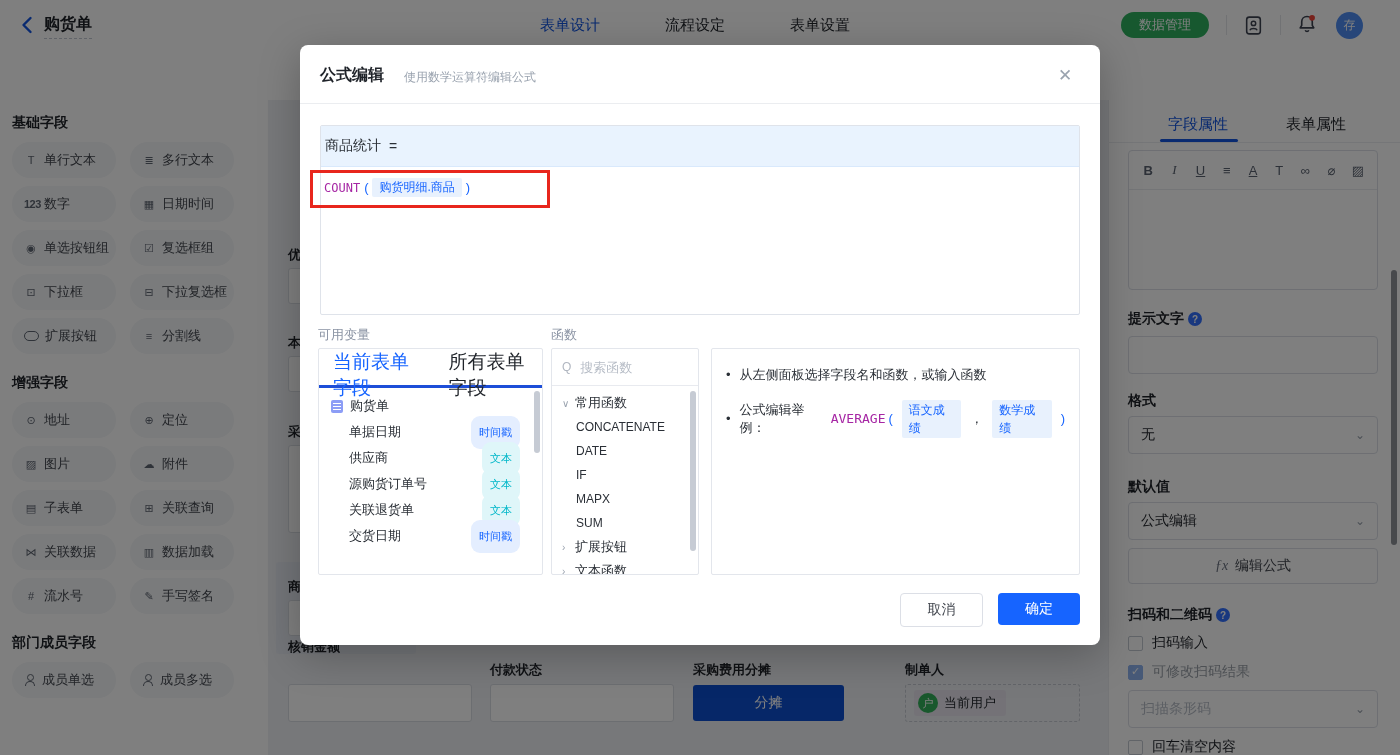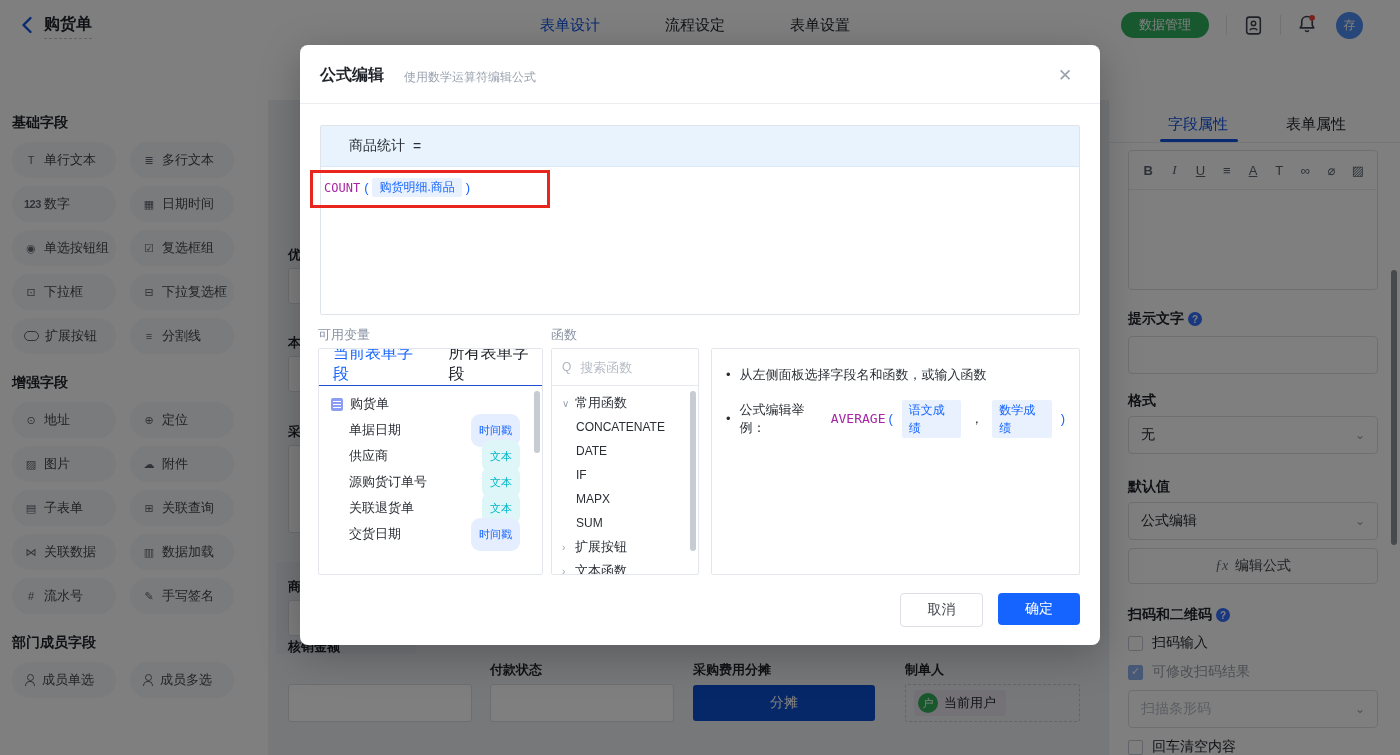--- a/index.html
+++ b/index.html
@@ -39,21 +39,21 @@
   .ic-123{font-size:8px;font-weight:bold;letter-spacing:-0.5px}
   .pillic{width:13px;height:8px;border:1.3px solid #5f6672;border-radius:5px;flex:none}
   .person-ic{width:12px;height:12px;position:relative;flex:none}
   .person-ic::before{content:"";position:absolute;top:0;left:3px;width:5px;height:5px;border:1.3px solid #5f6672;border-radius:50%}
   .person-ic::after{content:"";position:absolute;bottom:0;left:1px;width:8px;height:4px;border:1.3px solid #5f6672;border-bottom:none;border-radius:6px 6px 0 0}
 
   
   .canvas-label{font-size:13px;font-weight:bold;color:#1f2329}
   .canvas-input{background:#fff;border:1px solid #d9dce3;border-radius:3px}
   .sel-block{background:#e7eaf2;border-radius:3px}
-  .btn-allocate{left:693px;top:685px;width:182px;height:36px;background:#0d4fd0;color:#fff;border-radius:3px;
+  .btn-allocate{left:693px;top:685px;width:151px;height:36px;background:#0d4fd0;color:#fff;border-radius:3px;
                 font-size:14px;display:flex;align-items:center;justify-content:center;cursor:pointer}
   .dashed-box{left:905px;top:684px;width:175px;height:38px;border:1px dashed #c6cad2;border-radius:3px;display:flex;align-items:center;padding-left:8px;box-sizing:border-box}
   .user-chip{display:flex;align-items:center;gap:6px;background:#e8e5ee;border-radius:3px;padding:3px 10px 3px 4px;font-size:13px;color:#1f2329}
   .user-av{width:20px;height:20px;border-radius:50%;background:#33b05a;color:#fff;font-size:11px;display:flex;align-items:center;justify-content:center}
 
   
   .rsidebar{left:1108px;top:100px;width:292px;height:655px;background:#fff;border-left:1px solid #e9ebee}
   .rtab{top:115px;font-size:15px;cursor:pointer}
   .rtab.active{color:#1254e0}
   .rtab-underline{left:1160px;top:139px;width:78px;height:3px;background:#1254e0;border-radius:2px}
@@ -81,29 +81,29 @@
   
   .overlay{left:0;top:0;width:1400px;height:755px;background:rgba(0,0,0,0.5);z-index:50}
   .modal{left:300px;top:45px;width:800px;height:600px;background:#fff;border-radius:8px;z-index:100;
          box-shadow:0 10px 40px rgba(0,0,0,0.25)}
   .modal-title{left:20px;top:20px;font-size:16px;font-weight:bold}
   .modal-sub{left:104px;top:24px;font-size:12px;color:#9aa3af}
   .modal-close{left:758px;top:20px;font-size:17px;color:#9aa3af;cursor:pointer}
   .modal-divider{left:0;top:58px;width:800px;height:1px;background:#ebedf0}
   .formula-box{left:20px;top:80px;width:760px;height:190px;border:1px solid #dfe3ea;border-radius:2px;box-sizing:border-box}
   .formula-name{height:40px;background:#e9f3fe;border-bottom:1px solid #d9e9fc;display:flex;align-items:center;
-                padding-left:28px;font-size:14px;color:#2a2f36;gap:8px}
+                padding-left:4px;font-size:14px;color:#2a2f36;gap:8px}
   .formula-line{position:absolute;left:24px;top:133px;font-size:13px;display:flex;align-items:center;gap:4px}
   .func-name{color:#a626a4;font-family:"DejaVu Sans Mono","Liberation Mono",monospace;font-size:12px}
   .paren{color:#1664ff}
   .chip{color:#1664ff;background:#e8f1fd;padding:1px 7px;border-radius:2px;font-size:12px;cursor:pointer}
   .annotation{left:10px;top:125px;width:234px;height:32px;border:3px solid #e8261d;z-index:110}
   .panel-label{font-size:13px;color:#8a93a3}
   .panel{border:1px solid #e3e6ec;border-radius:2px;box-sizing:border-box;background:#fff;overflow:hidden}
-  .vars-tabs{height:36px;border-bottom:1px solid #1d4ed8;display:flex;align-items:flex-end;font-size:16px}
+  .vars-tabs{height:36px;border-bottom:3px solid #1d4ed8;display:flex;align-items:flex-start;font-size:19px}
   .vtab{cursor:pointer}
   .vtab.active{color:#1664ff}
   .tree-root{display:flex;align-items:center;gap:7px;font-size:13px;color:#2a2f36;padding:9px 0 4px 12px}
   .doc-ic{width:12px;height:13px;background:#8c9df6;border-radius:2px;position:relative;flex:none}
   .doc-ic::after{content:"";position:absolute;left:2px;top:3px;width:8px;height:1.5px;background:#fff;box-shadow:0 3px 0 #fff,0 6px 0 #fff}
   .var-row{display:flex;align-items:center;justify-content:space-between;padding:0 22px 0 30px;height:26px;font-size:13px;color:#2a2f36;cursor:pointer}
   .badge{font-size:11px;padding:9px 8px;border-radius:9px}
   .badge.time{color:#1664ff;background:#e4eeff}
   .badge.text{color:#00b7c9;background:#dff6f9}
   .badge.array{color:#7a52f4;background:#ece5fd}

